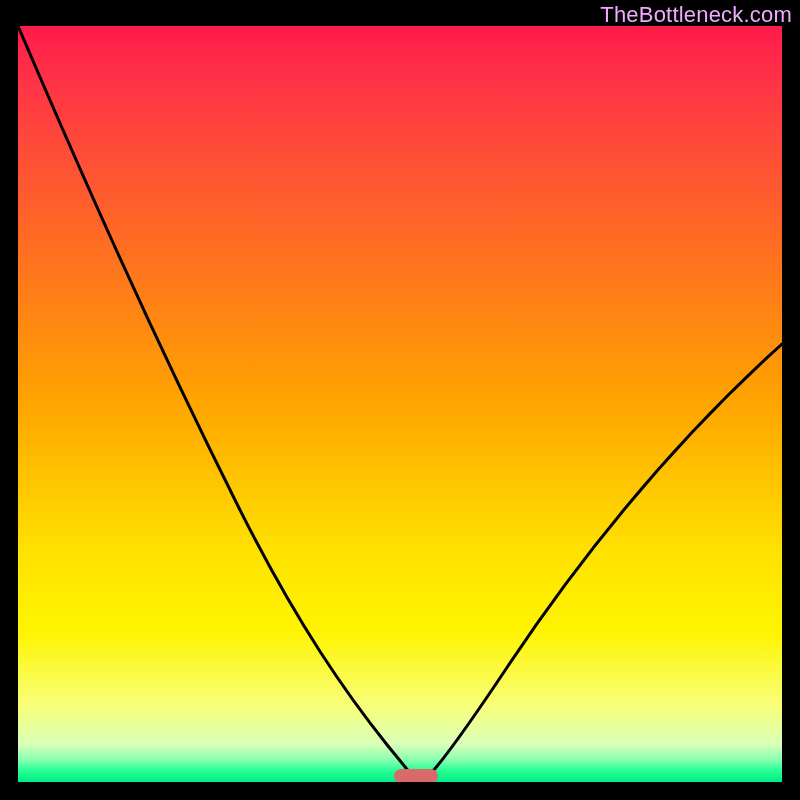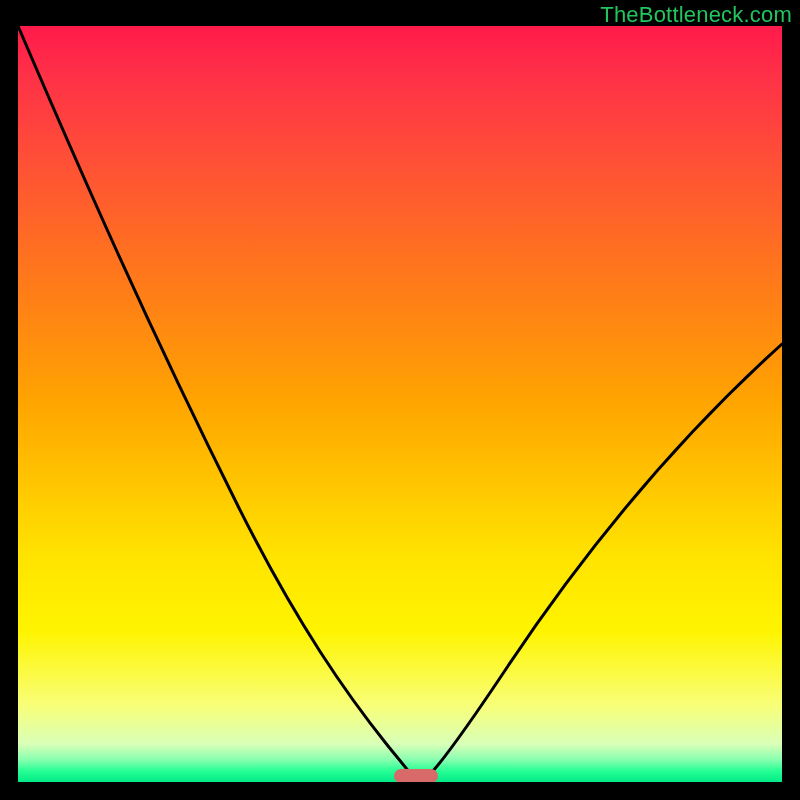--- a/index.html
+++ b/index.html
@@ -14,21 +14,21 @@
   .frame {
     position: relative;
     width: 800px;
     height: 800px;
     background: #000;
   }
   .watermark {
     position: absolute;
     top: 2px;
     right: 8px;
-    color: #22c55e;
+    color: #f0abfc;
     font-size: 22px;
     font-weight: 500;
     letter-spacing: 0.2px;
     z-index: 10;
   }
   .plot-area {
     position: absolute;
     left: 18px;
     top: 26px;
     width: 764px;

